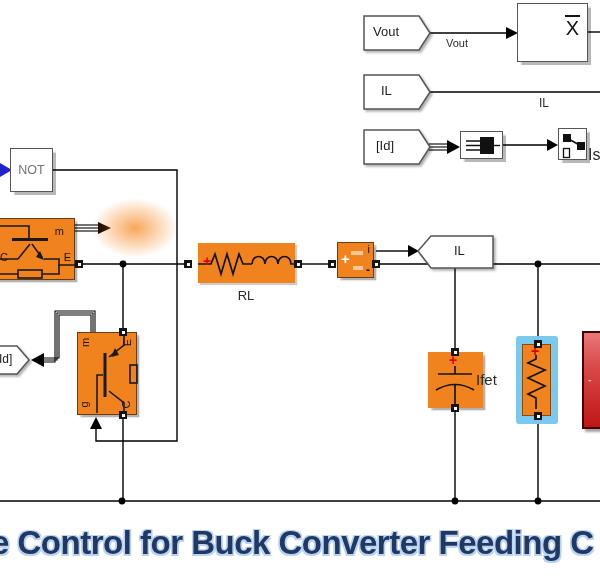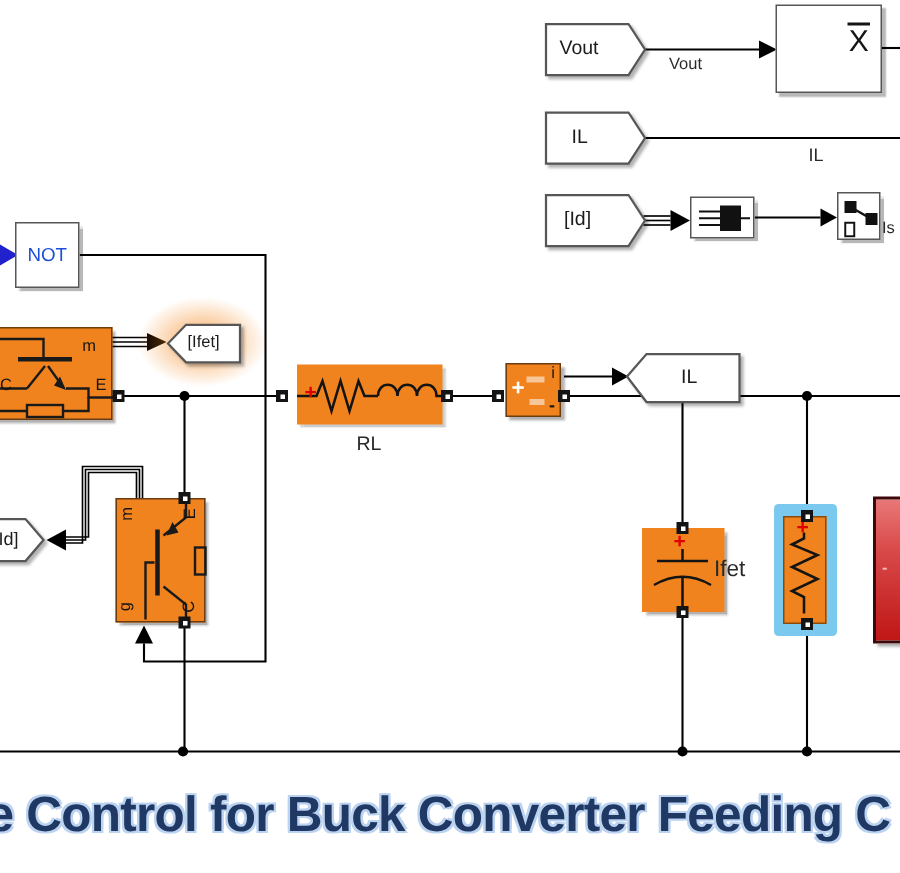--- a/index.html
+++ b/index.html
@@ -15,21 +15,21 @@
   .port::after{content:"";position:absolute;left:2.5px;top:2.5px;width:3px;height:3px;background:#fff;}
   .tag{position:absolute;z-index:3;}
   .tag svg{overflow:visible;display:block;}
   .tag polygon{fill:#fff;stroke:#565656;stroke-width:1.5;}
   .tagshadow{filter:drop-shadow(2.2px 2.2px 1px rgba(0,0,0,.3));}
   .taglabel{position:absolute;color:#1c1c1c;white-space:nowrap;z-index:4;}
   .linelabel{position:absolute;color:#2a2a2a;z-index:4;white-space:nowrap;}
   .portlabel{position:absolute;font-size:11px;color:#161616;z-index:5;line-height:1;}
   .rot{transform:rotate(-90deg);transform-origin:center;}
   #not-block{left:10px;top:148px;width:43px;height:44px;display:flex;align-items:center;justify-content:center;
-             font-size:12.5px;color:#1d4ed8;}
+             font-size:12.5px;color:#737373;}
   #mean-block{left:517px;top:3px;width:71px;height:59px;}
   #xbar{position:absolute;right:6px;top:11px;width:17px;text-align:center;}
   #xbar .bar{border-top:2px solid #141414;width:15px;margin:0 auto 1px auto;}
   #xbar .x{font-size:20px;color:#141414;line-height:1;}
   #selector-block{left:460px;top:131px;width:43px;height:28px;}
   #switch-block{left:558px;top:128px;width:29px;height:32px;}
   #igbt1{left:-45px;top:218px;width:120px;height:62px;}
   #igbt2{left:77px;top:332px;width:60px;height:83px;}
   #rl-block{left:198px;top:243px;width:97px;height:40px;box-shadow:2px 2px 1px rgba(0,0,0,.2);}
   #cm-block{left:337px;top:242px;width:37px;height:36px;}
@@ -144,21 +144,21 @@
   </div>
 
   <div class="blk whiteblk" id="switch-block">
     <svg class="icon-svg" width="29" height="32">
       <rect x="4" y="5" width="8" height="8" fill="#111"></rect>
       <rect x="18" y="13" width="8" height="8" fill="#111"></rect>
       <line x1="8" y1="9" x2="22" y2="17" stroke="#111" stroke-width="1.6"></line>
       <rect x="4.5" y="19.5" width="6" height="9" fill="#fff" stroke="#111" stroke-width="1.3"></rect>
     </svg>
   </div>
-  <div class="linelabel" style="left:588px;top:146px;font-size:11px;">Is</div>
+  <div class="linelabel" style="left:588px;top:146px;font-size:16px;">Is</div>
 
   <div class="blk orangeblk darkborder" id="igbt1">
     <svg class="icon-svg" width="120" height="62" viewBox="0 0 120 62">
       <g stroke="#1a1a1a" stroke-width="1.6" fill="none">
         <path d="M0,7 H73 V19"></path>
         <path d="M56,20.5 H92" stroke-width="3"></path>
         <path d="M0,40 H62"></path>
         <path d="M62,40 L74,25"></path>
         <path d="M76,25 L86,39"></path>
         <path d="M88,40 H103 V46 H120"></path>
@@ -257,26 +257,20 @@
         <polygon points="1,1 56,1 67,18 56,35 1,35"></polygon>
       </svg>
     <span class="taglabel" style="left:18px;top:9px;font-size:13px;">IL</span>
   </div>
   <div class="tag tagshadow" style="left:363px;top:129px;">
     <svg width="70" height="36">
         <polygon points="1,1 56,1 67,18 56,35 1,35"></polygon>
       </svg>
     <span class="taglabel" style="left:13px;top:9px;font-size:13px;">[Id]</span>
   </div>
-  <div class="tag tagshadow" style="left:110px;top:215px;">
-    <svg width="52" height="28">
-        <polygon points="2,14 14,1.5 50,1.5 50,26.5 14,26.5"></polygon>
-      </svg>
-    <span class="taglabel" style="left:15px;top:7px;font-size:11px;">[Ifet]</span>
-  </div>
   <div class="tag tagshadow" style="left:416px;top:234px;">
     <svg width="80" height="36">
         <polygon points="2,17 15,2 77,2 77,34 15,34"></polygon>
       </svg>
     <span class="taglabel" style="left:38px;top:9px;font-size:13px;">IL</span>
   </div>
   <div class="tag tagshadow" style="left:-20px;top:343px;">
     <svg width="52" height="34">
         <polygon points="0,3 37,3 49,17 37,31 0,31"></polygon>
       </svg>

